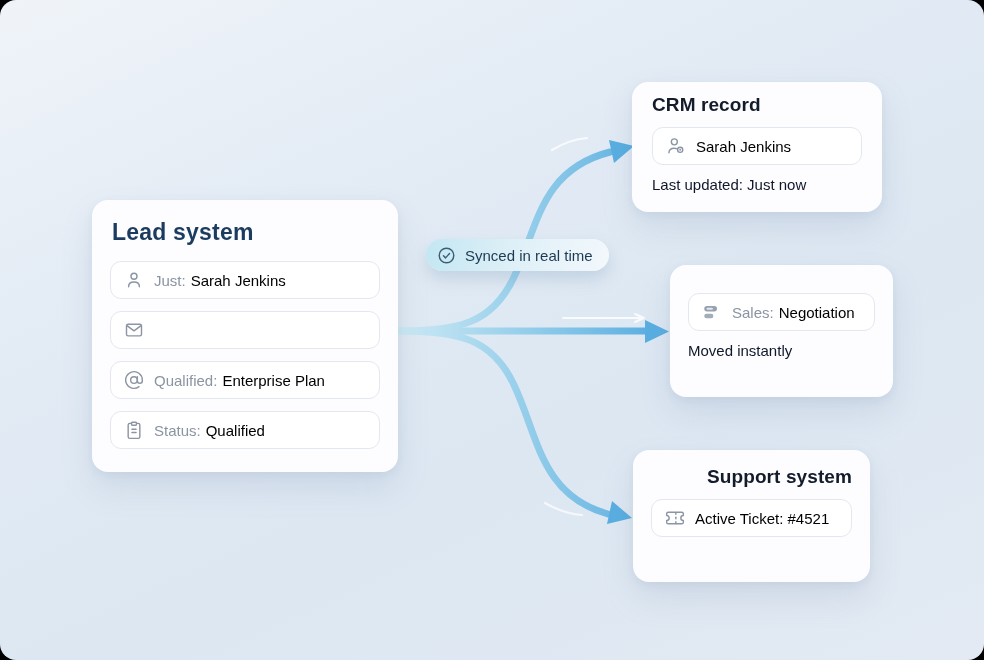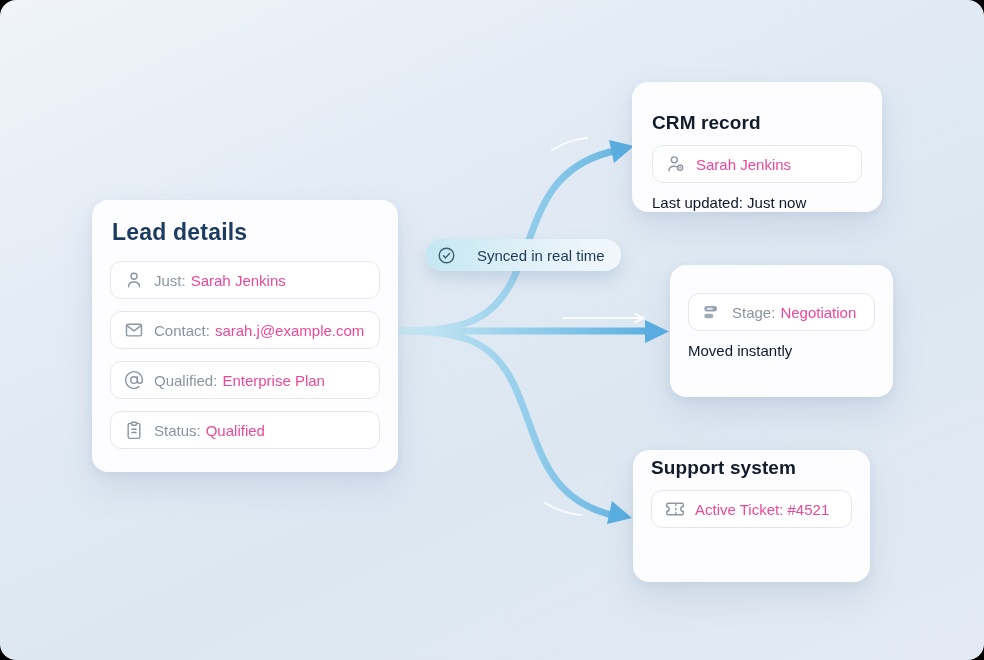--- a/index.html
+++ b/index.html
@@ -16,29 +16,29 @@
   .lead{left:92px;top:200px;width:306px;height:272px;padding:19px 18px;}
   .lead h1{margin:0 2px 15px 2px;font-size:23px;font-weight:700;color:#1b3b5f;letter-spacing:.2px;}
   .field{
     display:flex;align-items:center;gap:10px;height:38px;padding:0 13px;margin-bottom:12px;
     border:1px solid #e3e8f0;border-radius:11px;background:#fff;box-sizing:border-box;
   }
   .field:last-child{margin-bottom:0;}
   .field svg{flex:0 0 auto;}
   .ftext{display:flex;gap:5px;font-size:15px;white-space:nowrap;}
   .lbl{color:#8a94a2;}
-  .val{color:#ec4899;font-weight:500;}
+  .val{color:#000000;font-weight:500;}
   .target h2{margin:0;font-size:19px;font-weight:700;color:#131c2b;letter-spacing:.1px;}
   .target .field{margin:11px 0 0 0;}
   .caption{margin-top:11px;font-size:15px;color:#0f172a;}
-  .crm{left:632px;top:82px;width:250px;height:130px;padding:30px 20px;}
+  .crm{left:632px;top:82px;width:250px;height:130px;padding:12px 20px;}
   .sales{left:670px;top:265px;width:223px;height:132px;padding:17px 18px;}
-  .support{left:633px;top:450px;width:237px;height:132px;padding:7px 18px;}
+  .support{left:633px;top:450px;width:237px;height:132px;padding:16px 18px;text-align:right;}
   .badge{
-    position:absolute;left:426px;top:239px;height:32px;display:flex;align-items:center;gap:21px;
+    position:absolute;left:426px;top:239px;height:32px;display:flex;align-items:center;gap:9px;
     padding:0 16px 0 11px;border-radius:16px;
     background:linear-gradient(100deg,#c3e7f3 0%,#ddeff7 45%,#f3f8fc 100%);
     box-shadow:0 8px 16px rgba(106,145,175,.25);
     color:#1d3a52;font-size:15px;font-weight:500;white-space:nowrap;
   }
 </style>
 </head>
 <body>
 
 <div class="stage">
@@ -62,42 +62,38 @@
       <polygon points="612,501 632,518 607,524"></polygon>
     </g>
     <g stroke="#ffffff" fill="none" stroke-linecap="round" stroke-linejoin="round">
       <path d="M552 150 C562 144 574 139 587 138" stroke-width="2.2" opacity="0.75"></path>
       <path d="M563 318 H641 M635 314 L644 318 L635 322" stroke-width="2" opacity="0.8"></path>
       <path d="M545 503 C557 510 569 514 582 515" stroke-width="2.2" opacity="0.7"></path>
     </g>
   </svg>
 
   <section class="card lead">
-    <h1>Lead details</h1>
+    <h1>Lead system</h1>
 
     <div class="field">
       <svg width="20" height="20" viewBox="0 0 24 24" fill="none" stroke="#8b95a3" stroke-width="1.7" stroke-linecap="round">
         <circle cx="12" cy="7.5" r="3.6"></circle>
           <path d="M5.5 20c0-3.6 2.9-5.6 6.5-5.6s6.5 2 6.5 5.6"></path>
       </svg>
       <span class="ftext">
         <span class="lbl">Just:</span>
         <span class="val">Sarah Jenkins</span>
       </span>
     </div>
 
     <div class="field">
       <svg width="20" height="20" viewBox="0 0 24 24" fill="none" stroke="#8b95a3" stroke-width="1.7" stroke-linecap="round" stroke-linejoin="round">
         <rect x="3" y="5" width="18" height="14" rx="2"></rect>
           <path d="m4 7 8 6 8-6"></path>
       </svg>
-      <span class="ftext">
-        <span class="lbl">Contact:</span>
-        <span class="val">sarah.j@example.com</span>
-      </span>
     </div>
 
     <div class="field">
       <svg width="20" height="20" viewBox="0 0 24 24" fill="none" stroke="#8b95a3" stroke-width="1.7" stroke-linecap="round">
         <circle cx="12" cy="12" r="4"></circle>
           <path d="M16 8v5a3 3 0 0 0 6 0v-1a10 10 0 1 0-4 8"></path>
       </svg>
       <span class="ftext">
         <span class="lbl">Qualified:</span>
         <span class="val">Enterprise Plan</span>
@@ -135,21 +131,21 @@
   </section>
 
   <section class="card target sales">
     <div class="field">
       <svg width="20" height="20" viewBox="0 0 22 22">
         <rect x="2.5" y="4.5" width="14" height="6" rx="3" fill="#97a1af"></rect>
         <rect x="5" y="6.2" width="7" height="2.2" rx="1.1" fill="#e4e8ee"></rect>
         <rect x="2.5" y="13" width="10" height="5" rx="2.5" fill="#a3acb9"></rect>
       </svg>
       <span class="ftext">
-        <span class="lbl">Stage:</span>
+        <span class="lbl">Sales:</span>
         <span class="val">Negotiation</span>
       </span>
     </div>
     <div class="caption">Moved instantly</div>
   </section>
 
   <section class="card target support">
     <h2>Support system</h2>
     <div class="field">
       <svg width="20" height="20" viewBox="0 0 24 24" fill="none" stroke="#8b95a3" stroke-width="1.7" stroke-linecap="round" stroke-linejoin="round">

